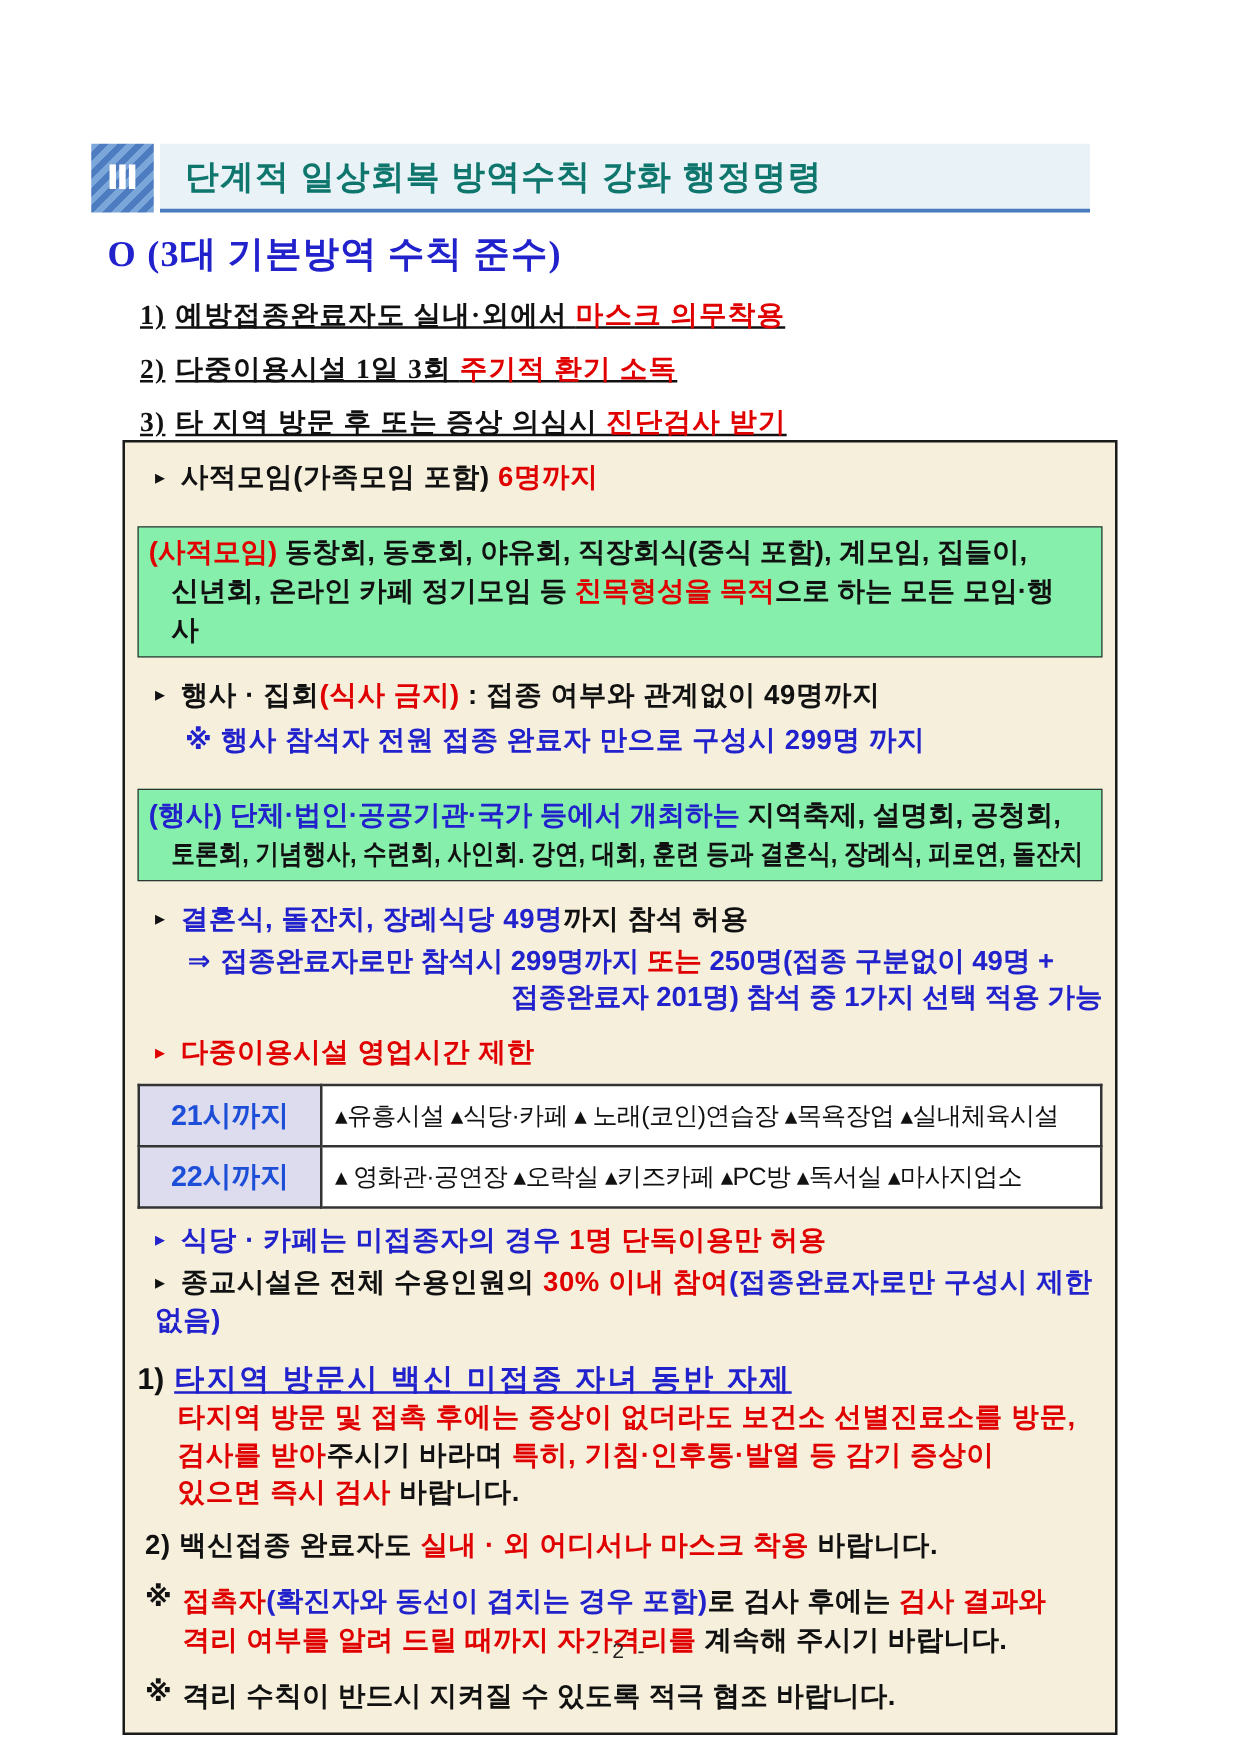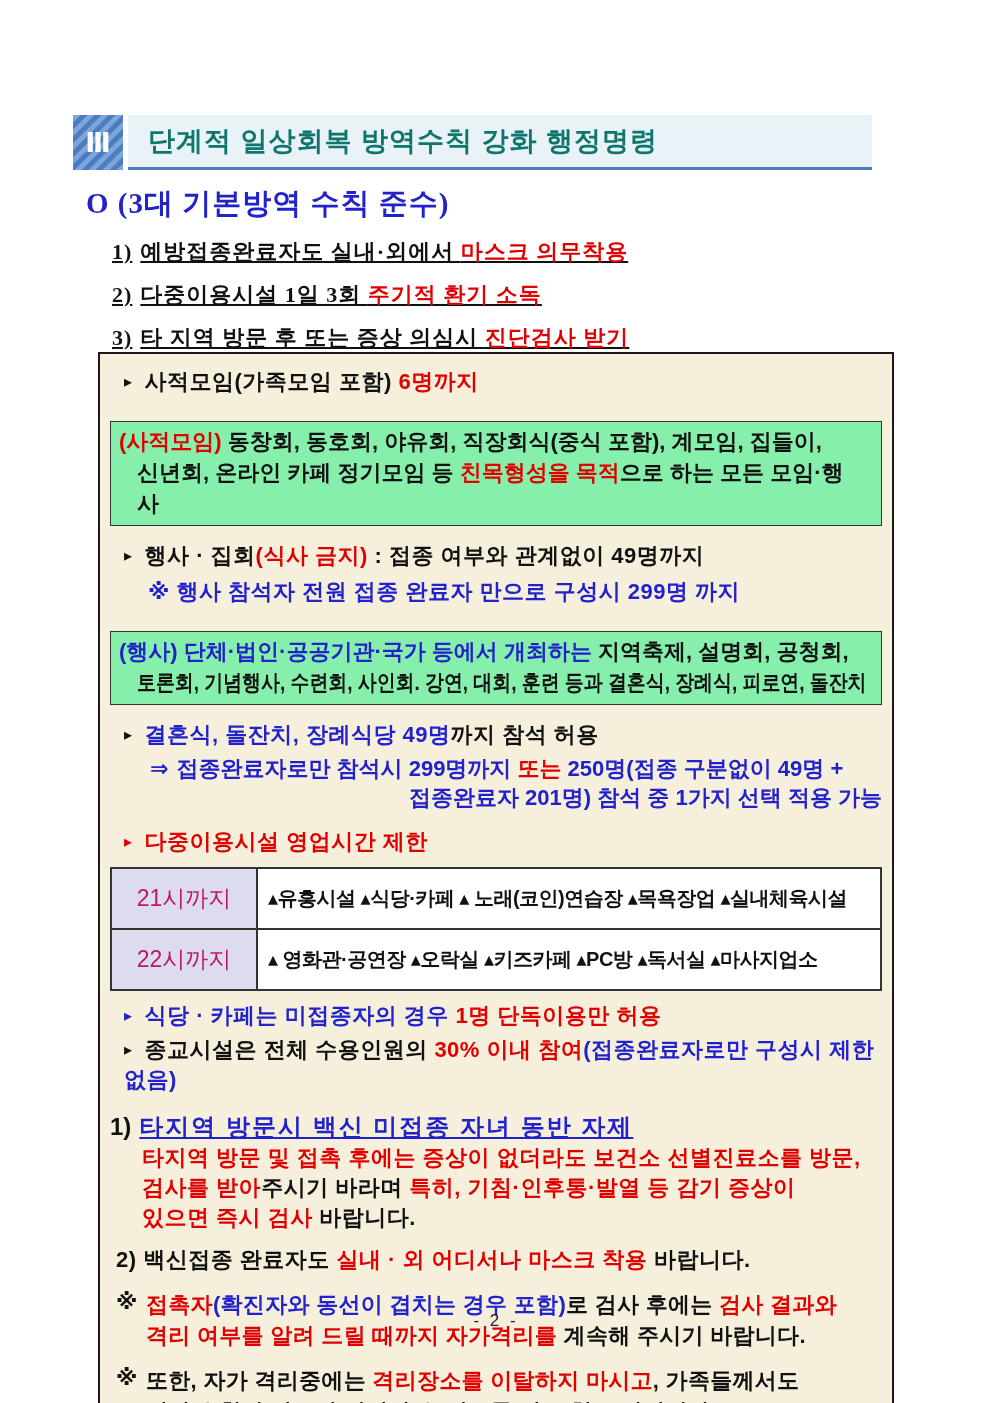--- a/index.html
+++ b/index.html
@@ -48,24 +48,24 @@
   .condensed { display:inline-block; transform:scaleX(0.86); transform-origin:0 50%; white-space:nowrap; }
   .note-line { color:#2222cc; font-weight:bold; padding-left:38px; margin-top:6px; letter-spacing:0.5px; }
   .sub-note { font-weight:600; padding-left:40px; margin-top:4px; line-height:29px; }
   .sub-note .arrow { margin-right:8px; }
   .sub-note-cont { padding-left:66px; font-weight:600; line-height:29px;text-align:right; }
   .gap-sm { margin-top:10px; } .gap-md { margin-top:15px; }
   
   .hours-table { width:100%; border-collapse:collapse; margin-top:10px; background:#ffffff; }
   .hours-table td { border:2px solid #333333; }
   .time-cell {
-    width:146px; background:#dcdcee; color:#be185d; font-weight:normal;
-    text-align:center; font-size:23px; height:61px;
+    width:146px; background:#dcdcee; color:#1d4ed8; font-weight:bold;
+    text-align:center; font-size:23px; height:49px;
   }
-  .fac-cell { font-size:20px; font-weight:700; padding:6px 4px 6px 10px; letter-spacing:-0.5px; }
+  .fac-cell { font-size:20px; font-weight:400; padding:6px 4px 6px 10px; letter-spacing:-0.5px; }
   
   .notice-head { margin-top:16px; font-size:24px; font-weight:bold; }
   .notice-head .num { margin-right:8px; }
   .notice-head .head-text { color:#2222cc; text-decoration:underline; letter-spacing:2px; }
   .notice-body { padding-left:32px; font-weight:bold; line-height:30px; letter-spacing:0.5px; }
   .notice2-line { margin-top:12px; padding-left:6px; font-weight:bold; letter-spacing:0.5px; }
   .warn { display:flex; margin-top:14px; }
   .warn .mark { flex:0 0 36px; padding-left:6px; font-weight:bold; }
   .warn .warn-text { flex:1; font-weight:bold; line-height:31px; letter-spacing:0.3px; }
   
@@ -170,21 +170,20 @@
       <div class="mark">※</div>
       <div class="warn-text">
         <div><span class="r">접촉자</span><span class="b">(확진자와 동선이 겹치는 경우 포함)</span><span class="k">로 검사 후에는 </span><span class="r">검사 결과와</span></div>
         <div><span class="r">격리 여부를 알려 드릴 때까지 자가격리를 </span><span class="k">계속해 주시기 바랍니다.</span></div>
       </div>
     </div>
 
     <div class="warn">
       <div class="mark">※</div>
       <div class="warn-text">
-        <div><span class="k">또한, 자가 격리중에는 </span><span class="r">격리장소를 이탈하지 마시고</span><span class="k">, 가족들께서도</span></div>
         <div><span class="k">격리 수칙이 반드시 지켜질 수 있도록 적극 협조 바랍니다.</span></div>
       </div>
     </div>
 
   </div>
 
   <div class="footer">- 2 -</div>
 
 </div>
 

